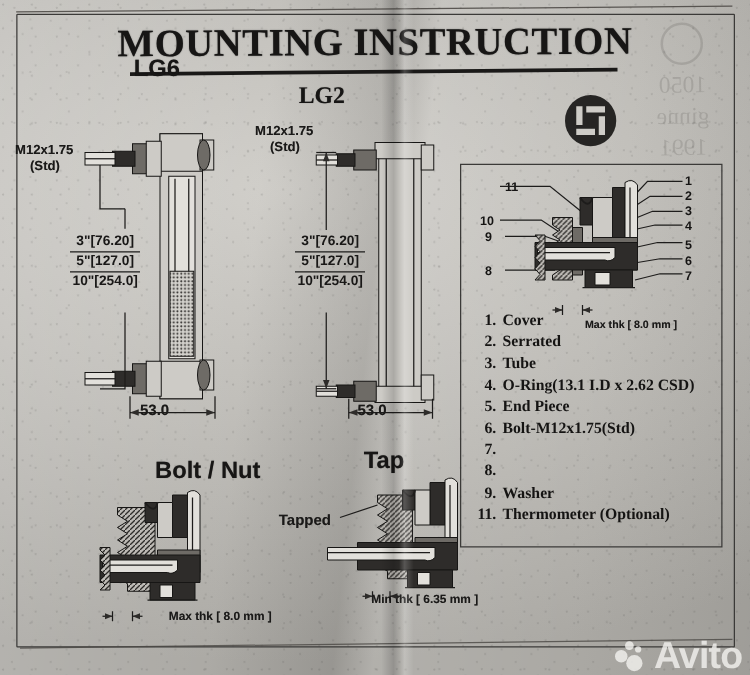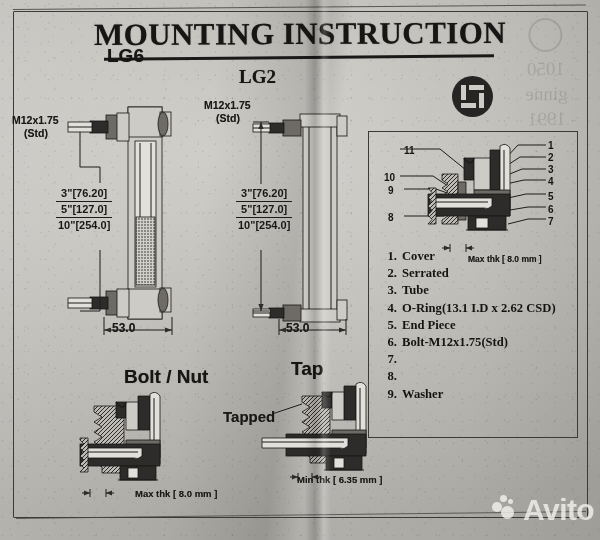--- a/index.html
+++ b/index.html
@@ -183,22 +183,22 @@
     text-align: center;
     pointer-events: none;
   }
   .showthrough .ring {
     width: 30px; height: 30px; margin: 0 auto 4px auto;
     border: 2px solid #2a2724; border-radius: 50%;
   }
 
   .avito {
     position: absolute;
-    right: 6px; bottom: 15px;
-    display: flex; align-items: flex-start; gap: 5px;
+    right: 6px; bottom: 0;
+    display: flex; align-items: center; gap: 5px;
     opacity: .82;
     pointer-events: none;
   }
   .avito .dots { position: relative; width: 26px; height: 24px; }
   .avito .dots i { position: absolute; border-radius: 50%; background: #f2f1ee; display: block; }
   .avito .d1 { left: 0;   top: 7px;  width: 10px; height: 10px; }
   .avito .d2 { left: 8px;  top: 0;   width: 7px;  height: 7px;  }
   .avito .d3 { left: 16px; top: 4px; width: 5px;  height: 5px;  }
   .avito .d4 { left: 9px;  top: 11px; width: 13px; height: 13px; }
   .avito .word {
@@ -376,21 +376,21 @@
 
     <line class="ln" x1="22" y1="101" x2="22" y2="109"></line>
     <line class="ln" x1="38" y1="101" x2="38" y2="109"></line>
     <line class="ln" x1="14" y1="105" x2="22" y2="105"></line>
     <path class="fill-dk no-str" d="M22 105 l-6 -2.4 v4.8 z"></path>
     <line class="ln" x1="38" y1="105" x2="46" y2="105"></line>
     <path class="fill-dk no-str" d="M38 105 l6 -2.4 v4.8 z"></path>
   </svg>
 
   <div class="heading" style="left:291px; top:358px;">Tap</div>
-  <div class="lbl" style="left:223px; top:410px; font-size:15px;">Tapped</div>
+  <div class="lbl" style="left:223px; top:410px; font-size:12px;">Tapped</div>
   <div class="lbl" style="left:297px; top:473px; font-size:9.5px;">Min thk [ 6.35 mm ]</div>
 
   <svg width="170" height="118" style="left:240px; top:378px;">
 
     <path class="ln" d="M32 36 L62 26"></path>
 
     <path fill="url(#hatchWall)" stroke="#171615" stroke-width=".8" d="M62 24 l8 5 -8 5 8 5 -8 5 8 5 -8 5 8 5 -8 5 8 5 -8 5 8 5 v6 h20 V18 H62 z"></path>
 
     <path class="fill-dk" d="M82 14 h10 v16 h-10 z"></path>
     <path class="fill-dk" d="M104 8 h12 v34 h-12 z"></path>
@@ -511,20 +511,24 @@
     </div>
     <div class="legend-row">
       <span class="legend-num">7.</span>
     </div>
     <div class="legend-row">
       <span class="legend-num">8.</span>
     </div>
     <div class="legend-row">
       <span class="legend-num">9.</span>
       <span class="legend-txt">Washer</span>
+    </div>
+    <div class="legend-row">
+      <span class="legend-num">11.</span>
+      <span class="legend-txt">Thermometer (Optional)</span>
     </div>
   </div>
 
   <div class="hp-logo">
     <span class="bar b1"></span>
     <span class="bar b2"></span>
     <span class="bar b3"></span>
     <span class="bar b4"></span>
   </div>
 

